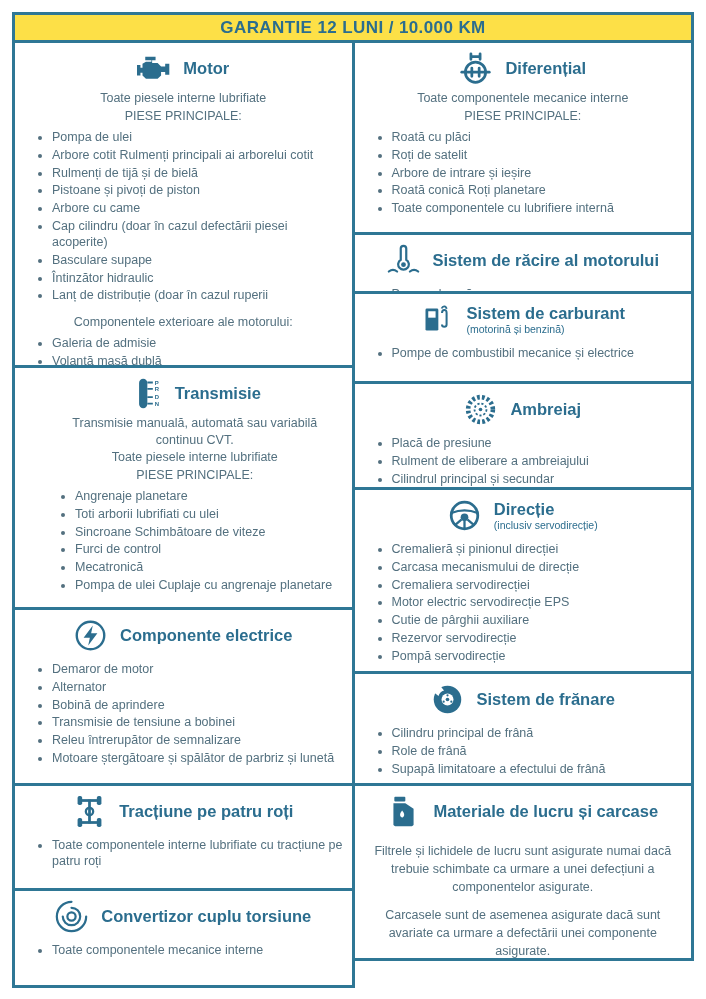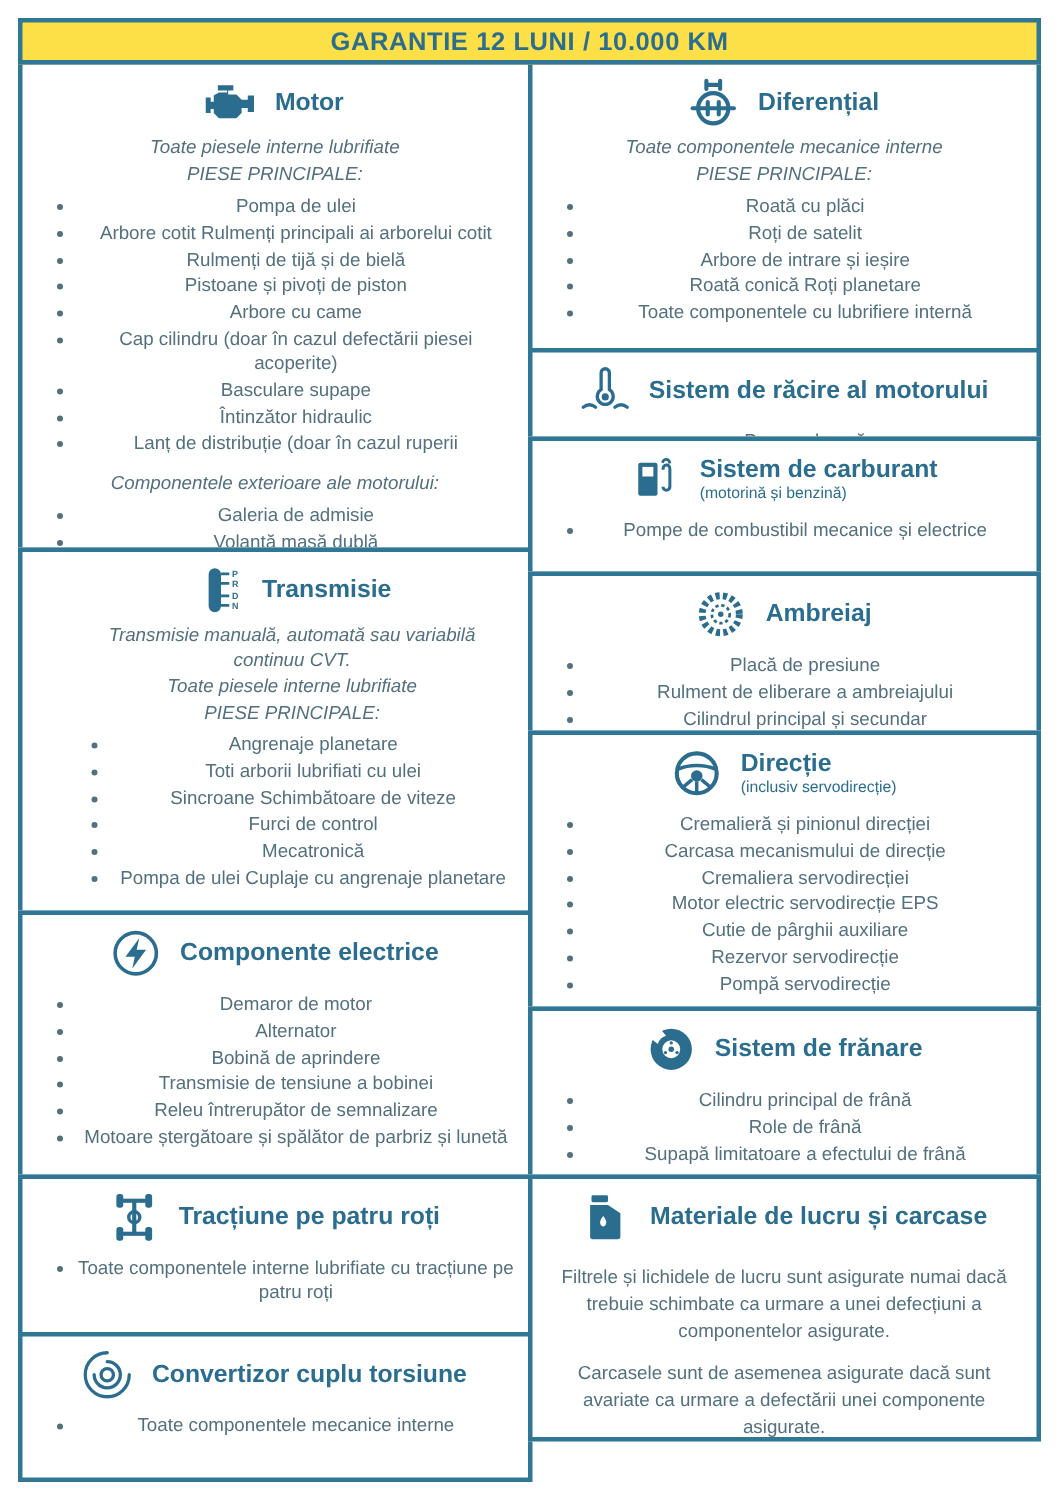--- a/index.html
+++ b/index.html
@@ -32,24 +32,24 @@
   .sec-head{
     display:flex;align-items:center;justify-content:center;gap:13px;
     padding:9px 0 4px;
   }
   .icon{flex:0 0 auto;color:var(--accent);display:flex;align-items:center;}
   .icon svg{width:33px;height:33px;display:block;}
   .titlewrap{text-align:left;}
   .titlewrap h2{font-size:16.5px;font-weight:700;color:var(--accent);line-height:1.15;}
   .subtitle{font-size:10.5px;font-weight:400;color:var(--accent);margin-top:1px;}
   .intro{
-    text-align:center;font-size:12.5px;line-height:1.32;margin:1px 2px;font-style:italic;
+    text-align:center;font-size:12.5px;line-height:1.32;margin:1px 2px;
   }
   .subheading{margin-top:10px;}
-  ul{margin:5px 0 2px;padding-left:28px;list-style:disc;text-align:center;}
+  ul{margin:5px 0 2px;padding-left:28px;list-style:disc;}
   li{font-size:12.5px;line-height:1.3;margin:1.5px 0;}
   .para{
     text-align:center;font-size:12.5px;line-height:1.42;margin:11px 4px 0;
   }
 </style>
 </head>
 <body>
 
 <div class="page">
   <header class="banner">

